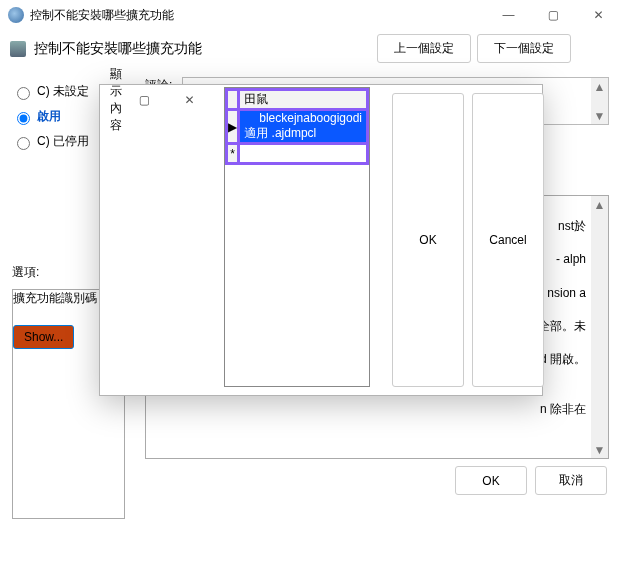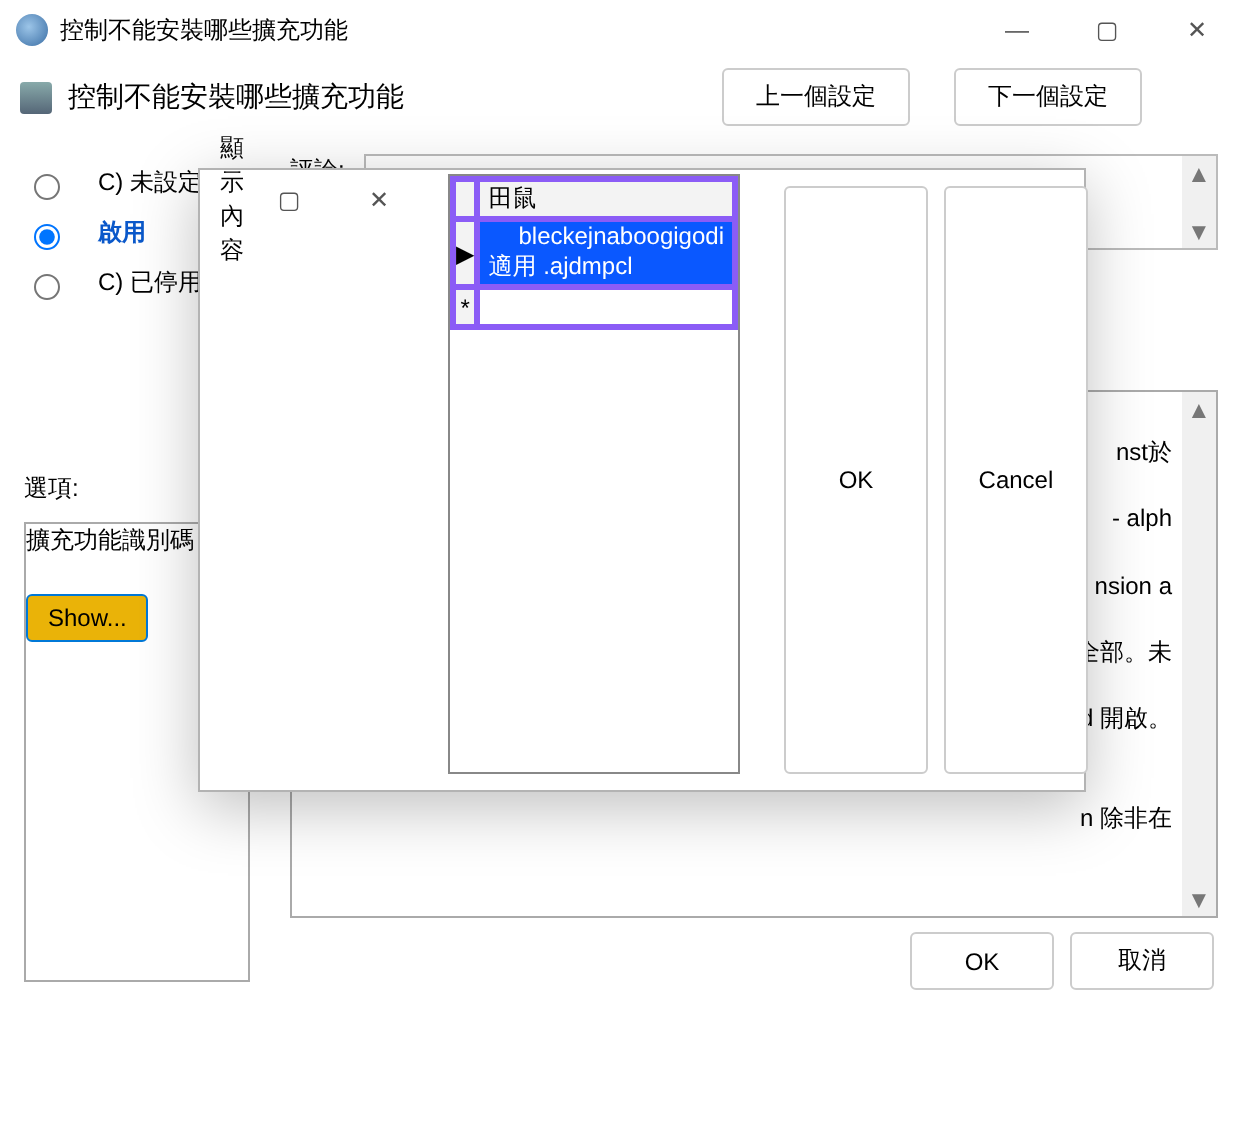--- a/index.html
+++ b/index.html
@@ -6,30 +6,30 @@
   body { margin: 0; width: 621px; height: 571px; background: #fff; overflow: hidden; }
   .main-window { width: 621px; height: 505px; position: relative; background: #fff; }
   .titlebar { height: 30px; display: flex; align-items: center; padding-left: 8px; }
   .titlebar .icon { width: 16px; height: 16px; background: radial-gradient(circle at 40% 40%, #9cc5e8, #3a6ea5); border-radius: 50%; margin-right: 6px; }
   .titlebar .title { flex: 1; font-size: 12px; }
   .win-controls { display: flex; }
   .win-btn { width: 45px; height: 28px; display: flex; align-items: center; justify-content: center; color: #555; }
   .content-header { display: flex; align-items: center; padding: 4px 10px 8px 10px; }
   .content-header .hdr-icon { width: 16px; height: 16px; background: linear-gradient(#8aa, #567); border-radius: 2px; margin-right: 8px; }
   .content-header .hdr-title { font-size: 14px; flex: 1; }
-  .nav-btns { display: flex; gap: 22px; margin-right: 40px; }
+  .nav-btns { display: flex; gap: 6px; margin-right: 40px; }
   .btn { background: #fff; border: 1px solid #ccc; border-radius: 3px; padding: 5px 16px; cursor: pointer; }
   .body-area { display: flex; padding: 6px 12px 0 12px; height: 480px; position: relative; }
   .left-col { width: 125px; padding-top: 6px; }
   .radios { display: flex; flex-direction: column; gap: 8px; }
-  .radio-row { display: flex; align-items: center; gap: 16px; }
+  .radio-row { display: flex; align-items: center; gap: 4px; }
   .radio-row.selected { color: #0a58ca; font-weight: bold; }
-  .options-label { margin-top: 86px; }
+  .options-label { margin-top: 114px; }
   .options-panel { margin-top: 8px; border: 1px solid #aaa; width: 113px; height: 230px; padding: 0; background: #fff; }
-  .show-btn { margin-top: 18px; background: #eab308; border: 1px solid #0078d7; border-radius: 3px; padding: 4px 10px; cursor: pointer; }
+  .show-btn { margin-top: 18px; background: #c2410c; border: 1px solid #0078d7; border-radius: 3px; padding: 4px 10px; cursor: pointer; }
   .right-col { flex: 1; padding-left: 8px; position: relative; }
   .comment-row { display: flex; align-items: flex-start; gap: 10px; }
   .comment-box { flex: 1; height: 48px; border: 1px solid #bbb; background: #fff; position: relative; }
   .scroll-v { position: absolute; right: 0; top: 0; bottom: 0; width: 17px; background: #f0f0f0; display: flex; flex-direction: column; justify-content: space-between; align-items: center; }
   .scroll-arrow { width: 100%; height: 17px; display: flex; align-items: center; justify-content: center; color: #777; }
   .help-area { margin-top: 70px; border: 1px solid #aaa; height: 264px; background: #fff; position: relative; padding: 6px 22px 6px 8px; overflow: hidden; }
   .help-text { text-align: right; font-size: 11px; line-height: 1.45; white-space: pre-line; }
   .help-list { margin-top: 22px; font-size: 11px; line-height: 1.5; }
   .bottom-buttons { position: absolute; right: 14px; bottom: 10px; display: flex; gap: 8px; }
 

